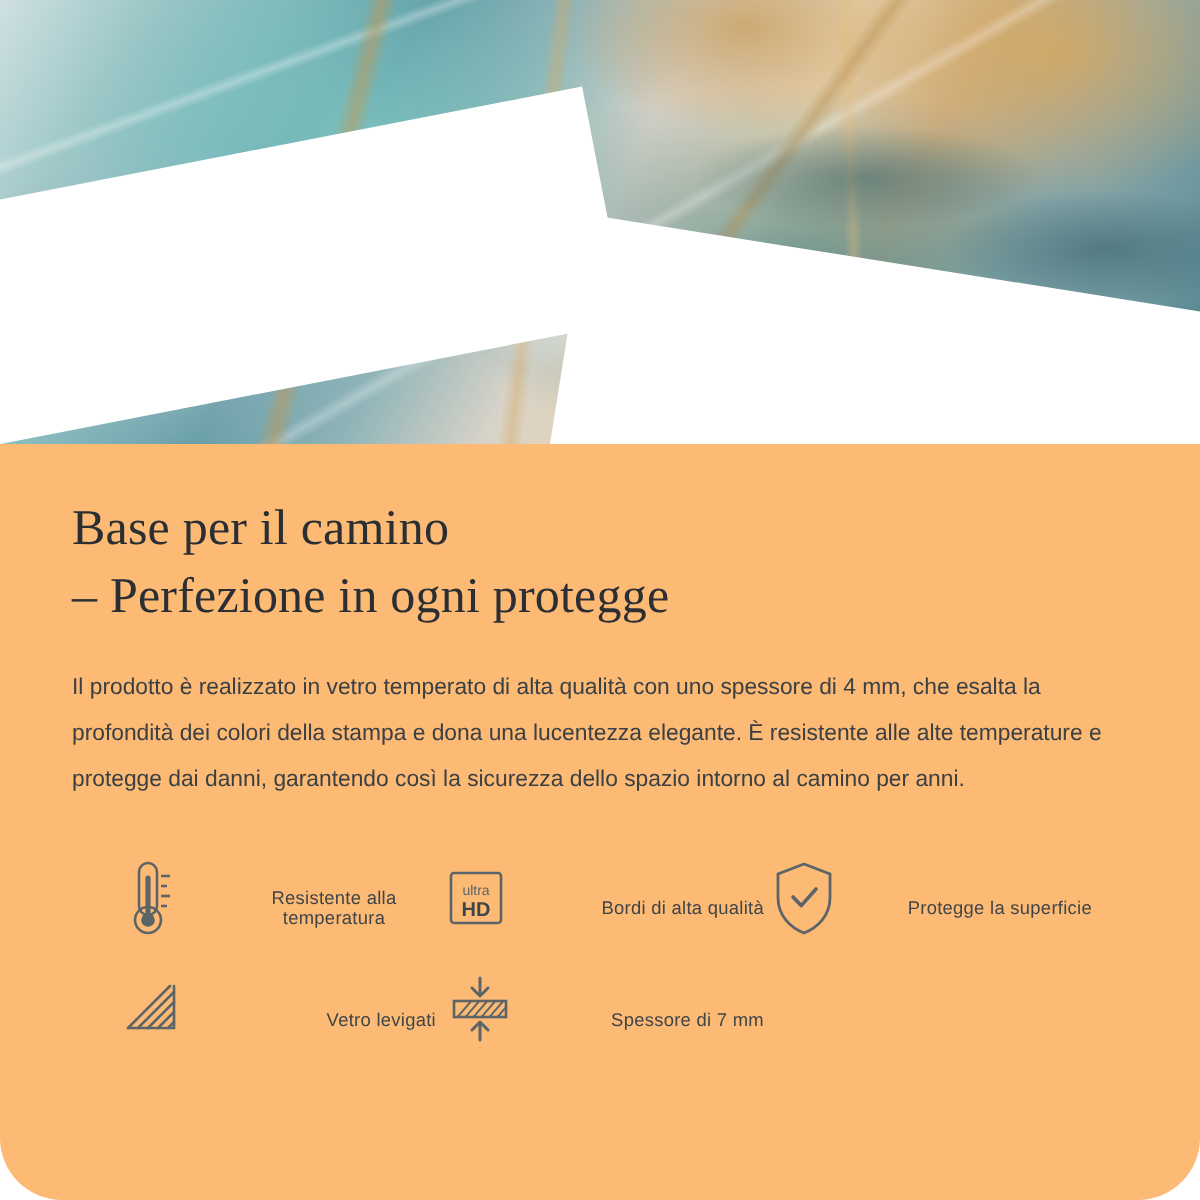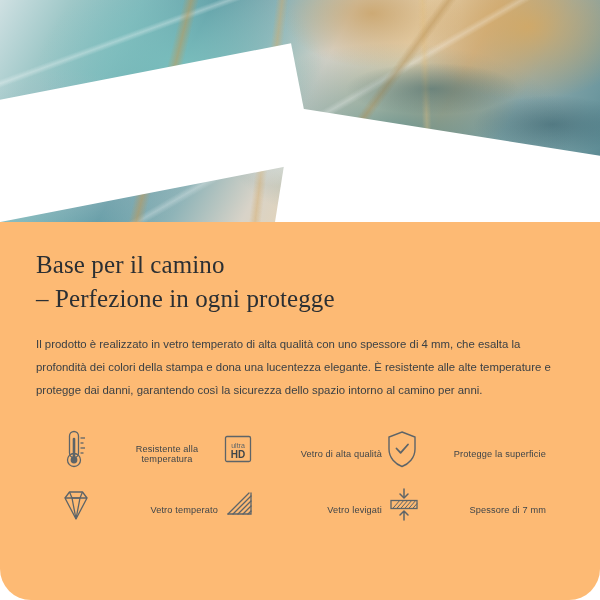--- a/index.html
+++ b/index.html
@@ -237,45 +237,33 @@
       </div>
 
       <div class="feature">
         <div class="feature-icon">
           <svg width="40" height="40" viewBox="0 0 40 40">
             <rect x="7.5" y="7.5" width="25" height="25" rx="1.5" fill="none" stroke="#5d6468" stroke-width="1.3"></rect>
             <text x="20" y="18.5" text-anchor="middle" font-family="Liberation Sans, sans-serif" font-size="7" fill="#5d6468">ultra</text>
             <text x="20" y="29" text-anchor="middle" font-family="Liberation Sans, sans-serif" font-size="10" font-weight="bold" fill="#3f4549">HD</text>
           </svg>
         </div>
-        <div class="feature-label">Vetro di alta qualità</div>
+        <div class="feature-label">Bordi di alta qualità</div>
       </div>
 
       <div class="feature">
         <div class="feature-icon">
           <svg width="40" height="42" viewBox="0 0 40 42" fill="none" stroke="#5d6468" stroke-width="1.4">
             <path d="M20 4 L33 9 V21 C33 30 26.5 36 20 38.5 C13.5 36 7 30 7 21 V9 Z"></path>
             <path d="M14.5 20.5 L18.6 24.8 L26 16.5" stroke-width="1.8" stroke-linecap="round" stroke-linejoin="round"></path>
           </svg>
         </div>
         <div class="feature-label">Protegge la superficie</div>
       </div>
 
-      <div class="feature">
-        <div class="feature-icon">
-          <svg width="44" height="40" viewBox="0 0 44 40" fill="none" stroke="#5d6468" stroke-width="1.3" stroke-linejoin="round">
-            <path d="M11 13 L22 34 L33 13 Z"></path>
-            <path d="M11 13 L15.5 7 H28.5 L33 13"></path>
-            <path d="M15.5 7 L18 13 L22 34"></path>
-            <path d="M28.5 7 L26 13 L22 34"></path>
-            <path d="M18 13 H26"></path>
-          </svg>
-        </div>
-        <div class="feature-label">Vetro temperato</div>
-      </div>
 
       <div class="feature">
         <div class="feature-icon">
           <svg width="44" height="36" viewBox="0 0 44 36" fill="none" stroke="#5d6468" stroke-width="1.3" stroke-linecap="round">
             <path d="M10 27 L31 6"></path>
             <path d="M15 27 L33 9"></path>
             <path d="M20 27 L33 14"></path>
             <path d="M25 27 L33 19"></path>
             <path d="M30 27 L33 24"></path>
             <path d="M10 27 H33 V6"></path>

